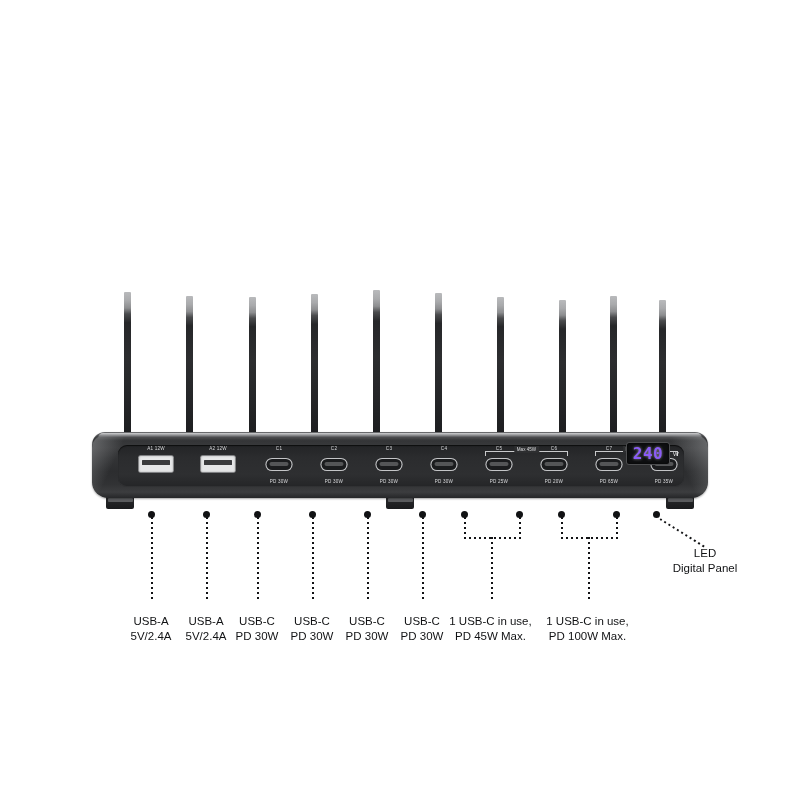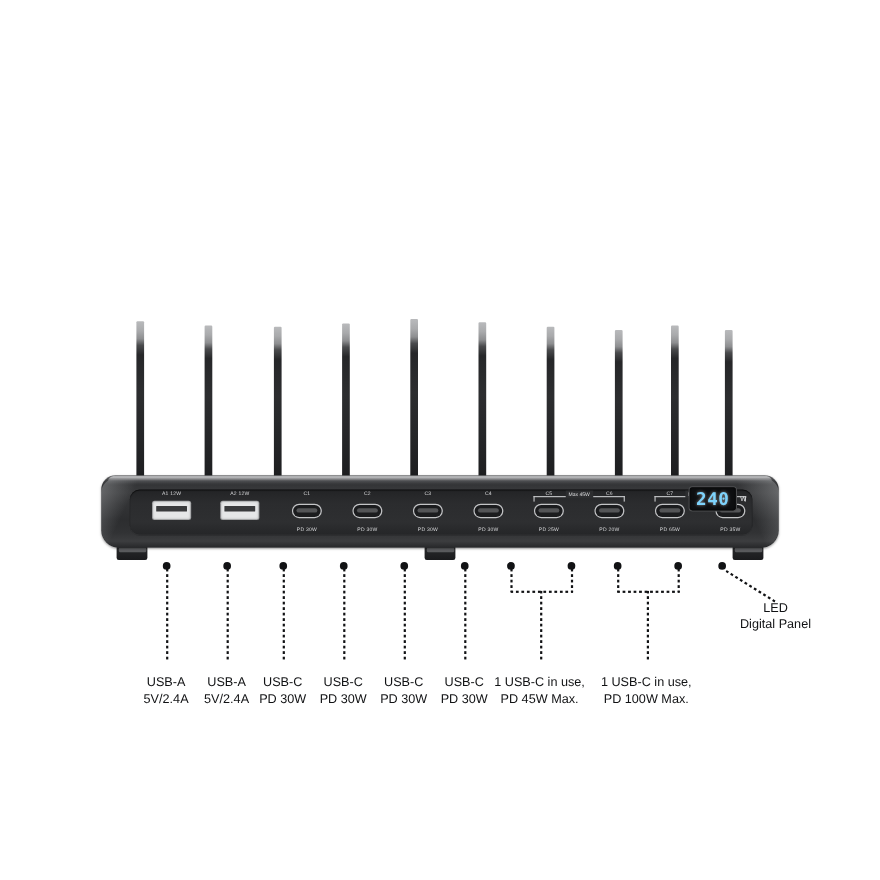--- a/index.html
+++ b/index.html
@@ -224,21 +224,21 @@
     box-shadow: 0 0 0 1px #4d4e50, inset 0 0 3px rgba(0,0,0,0.9);
     display: flex;
     align-items: center;
     justify-content: center;
   }
   #led-value {
     font-family: "DejaVu Sans Mono", monospace;
     font-weight: bold;
     font-size: 16px;
     line-height: 16px;
-    color: #7dd3fc;
+    color: #8b5cf6;
     letter-spacing: 0.5px;
     text-shadow: 0 0 3px rgba(255,255,255,0.55);
   }
   #led-unit {
     position: absolute;
     font-size: 6px;
     color: #e3e4e6;
     line-height: 8px;
   }
 

